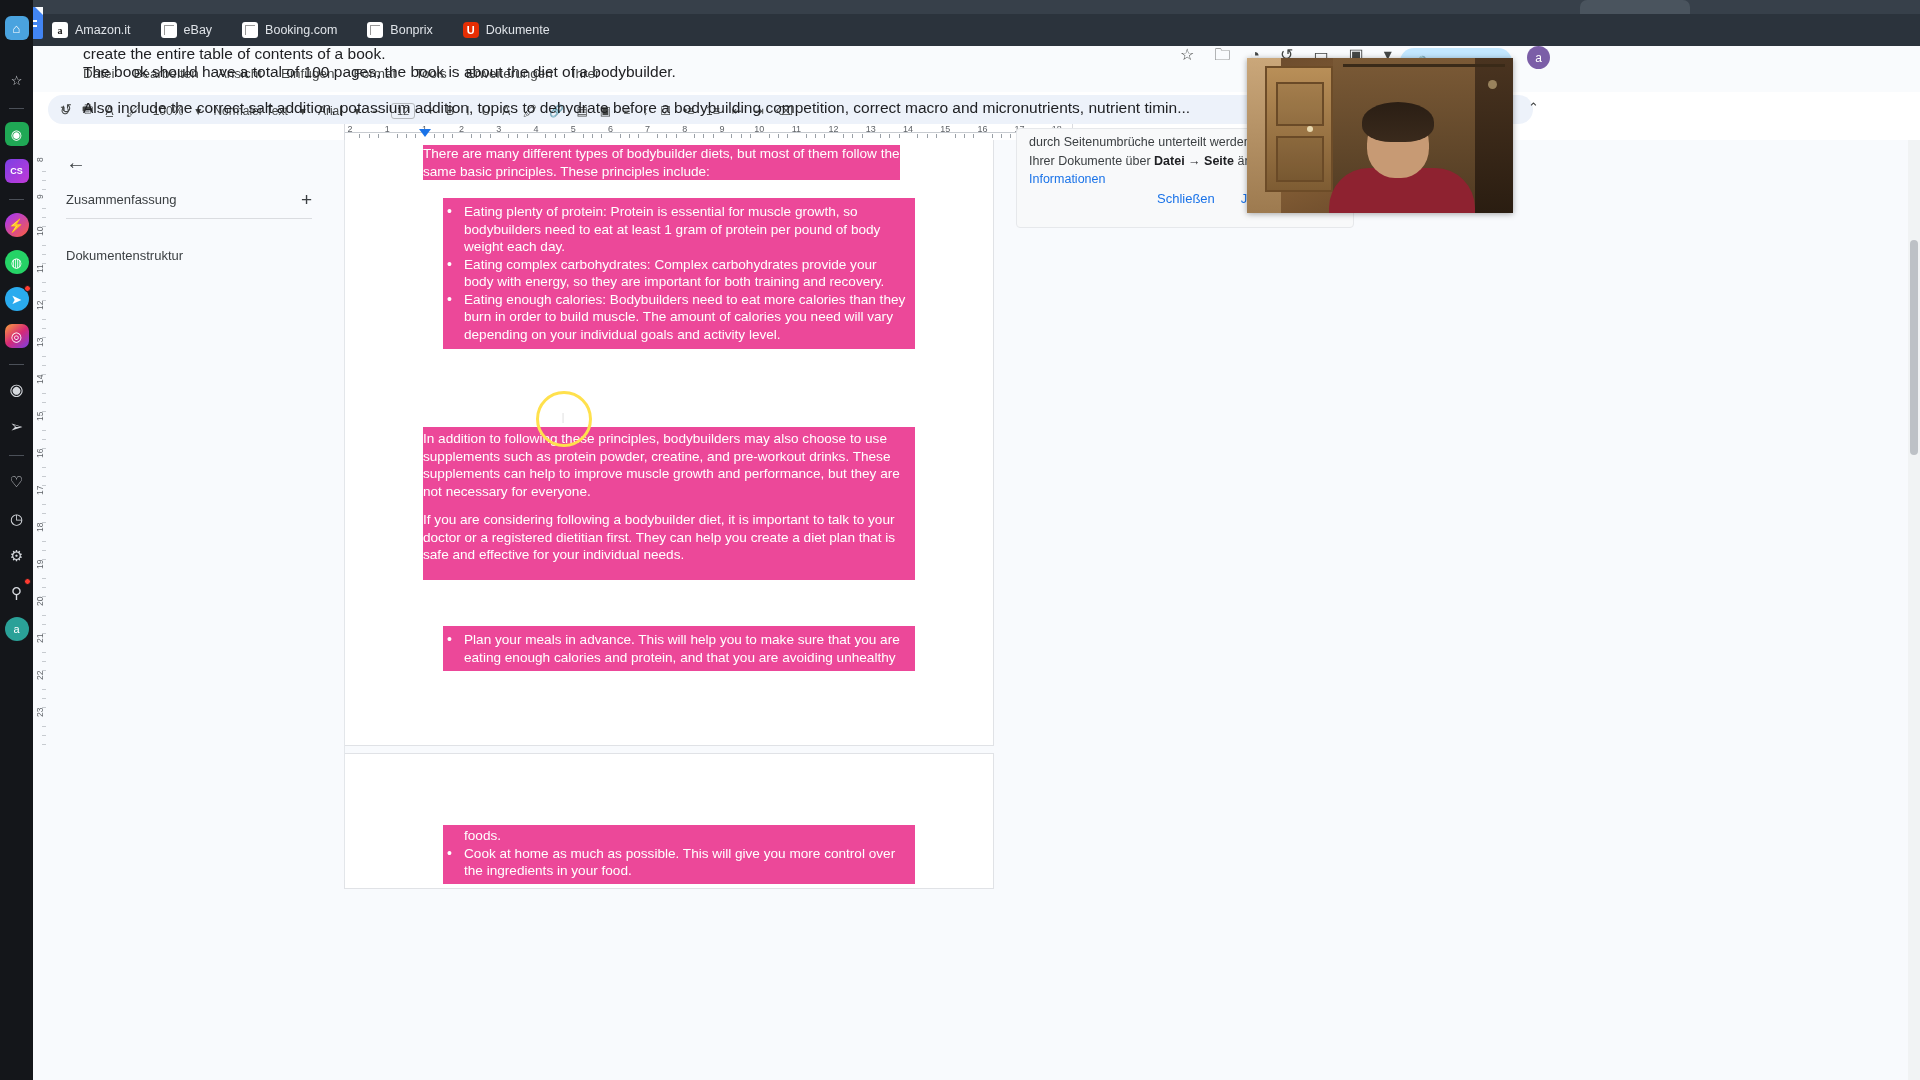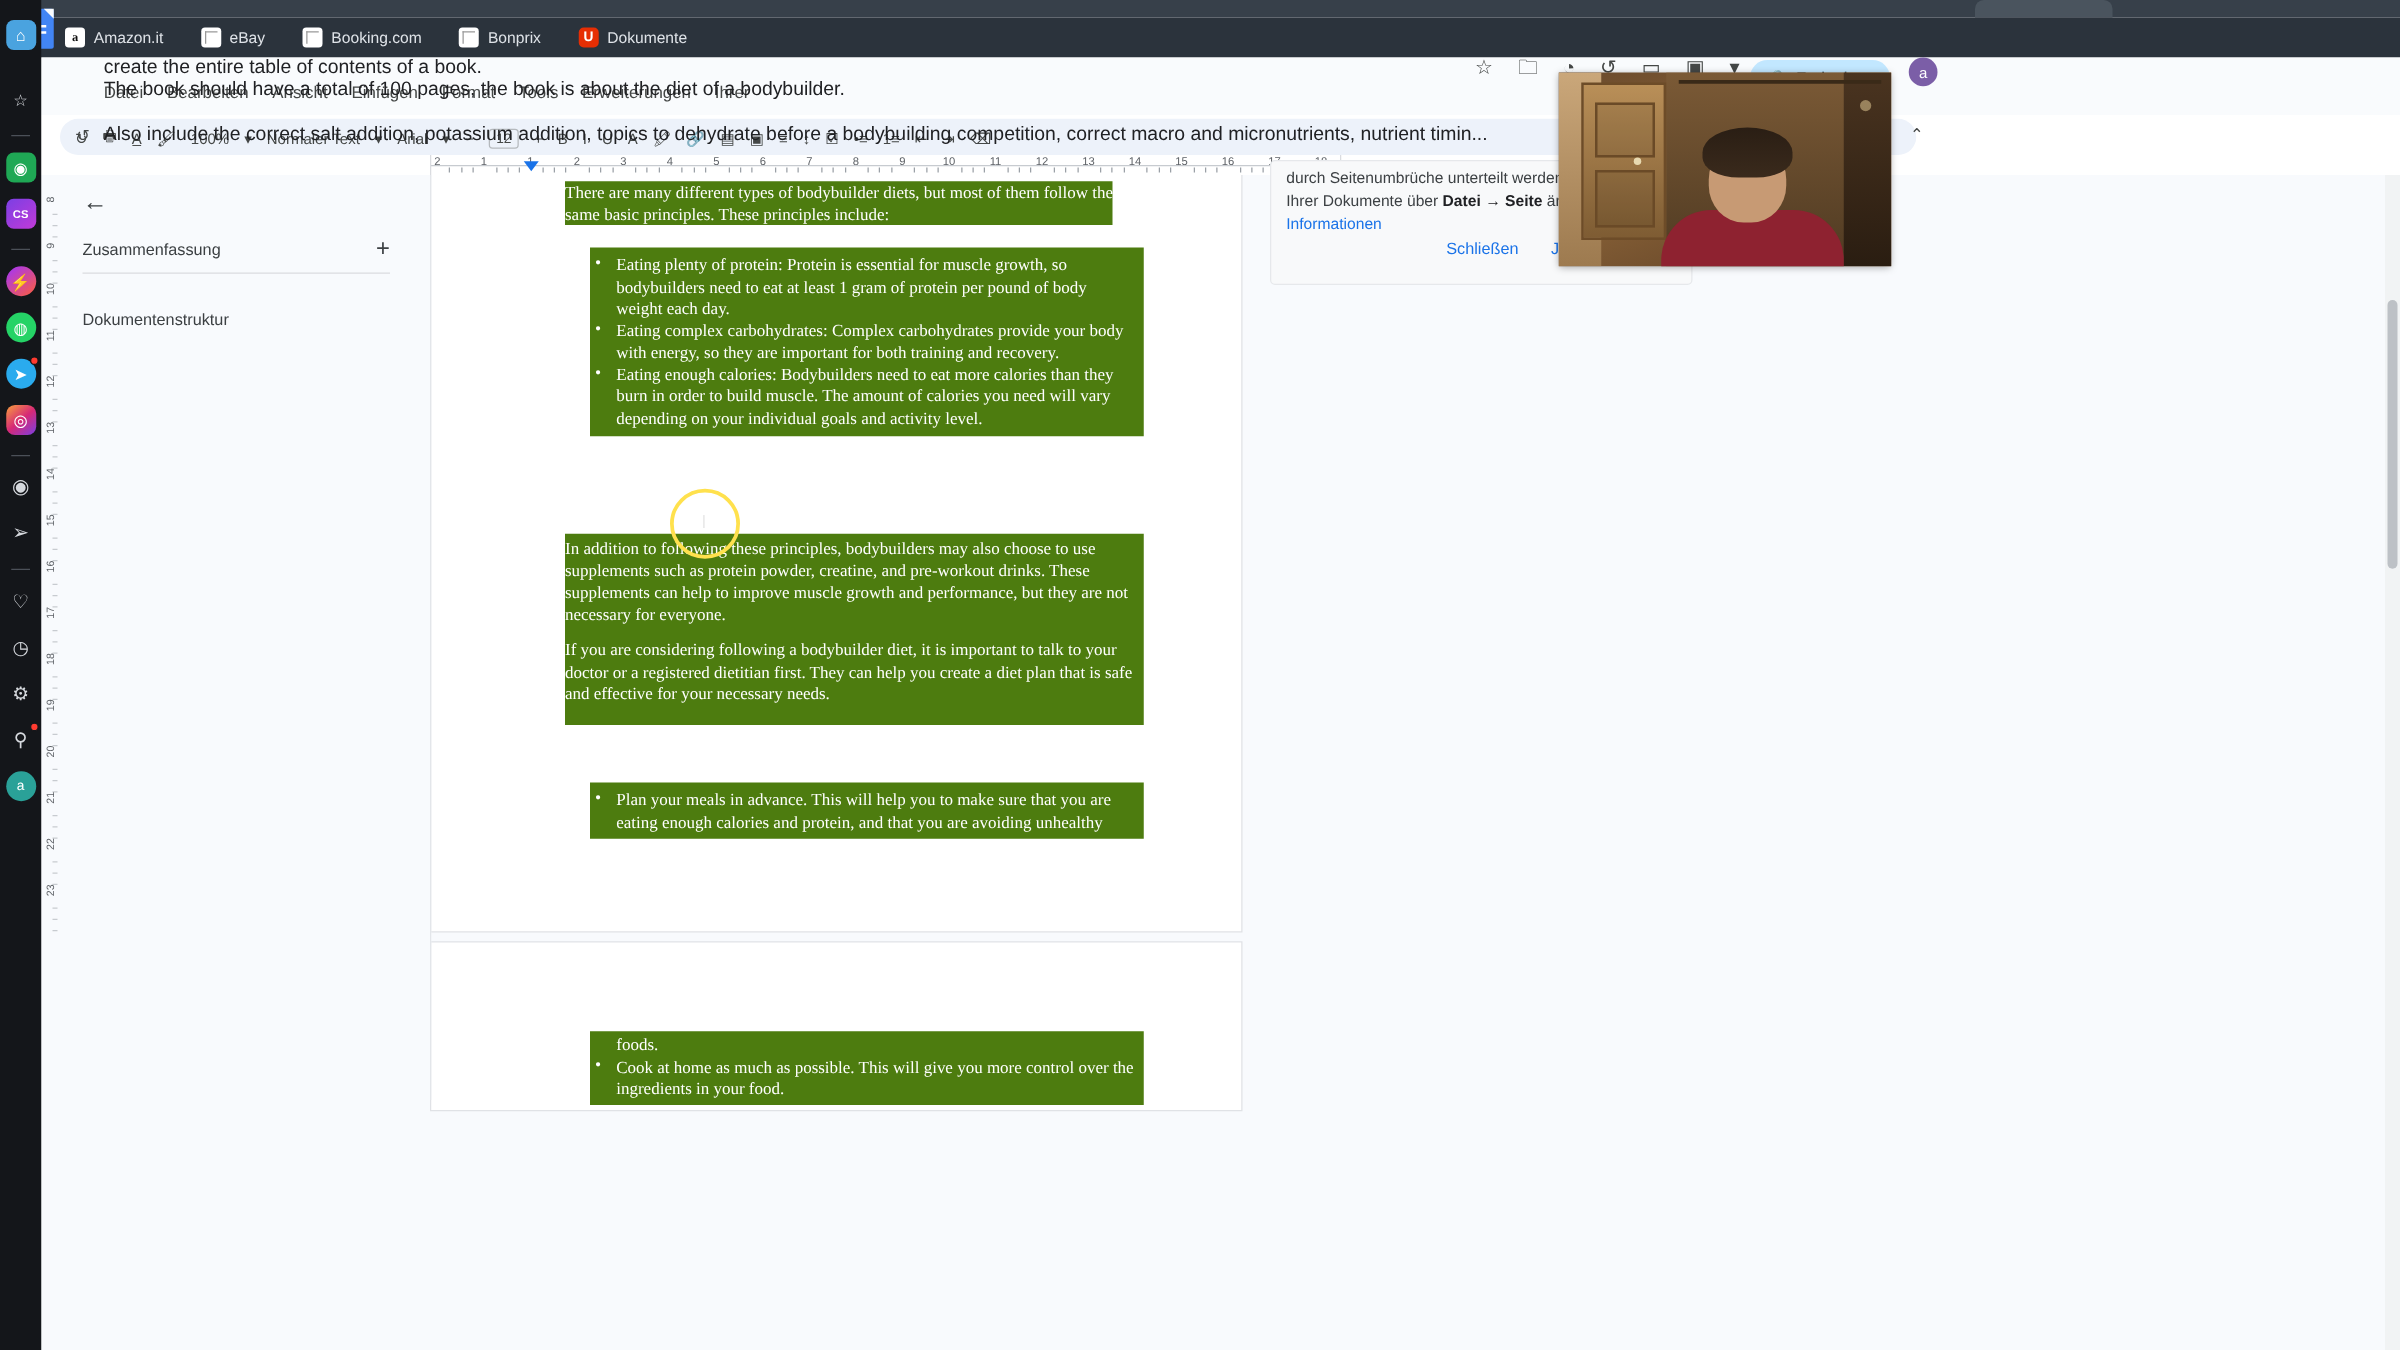--- a/index.html
+++ b/index.html
@@ -211,23 +211,23 @@
   .page {
     position: absolute; left: 345px; top: 140px; width: 648px; height: 605px;
     background: #ffffff; box-shadow: 0 0 0 1px #e0e2e6;
   }
   .page2 {
     position: absolute; left: 345px; top: 754px; width: 648px; height: 134px;
     background: #ffffff; box-shadow: 0 0 0 1px #e0e2e6;
   }
 
   .sel-block {
-    background: #4d7c0f; color: #ffffff; font-size: 13.6px; line-height: 1.29;
-    font-family: Liberation Serif, serif;
-    display: inline-block; padding: 0; vertical-align: top; margin-left: 29px;
+    background: #ec4899; color: #ffffff; font-size: 13.6px; line-height: 1.29;
+    font-family: Liberation Sans, sans-serif;
+    display: inline-block; padding: 0; vertical-align: top;
   }
   .para { margin: 0; }
   .blk-intro {
     position: absolute; left: 423px; top: 143px; width: 492px;
     padding: 2px 0 4px 0;
   }
   .blk-list {
     position: absolute; left: 443px; top: 194px; width: 472px;
     padding: 4px 0 5px 0;
   }
@@ -703,21 +703,21 @@
       <li>Eating complex carbohydrates: Complex carbohydrates provide your body with energy, so they are important for both training and recovery.</li>
       <li>Eating enough calories: Bodybuilders need to eat more calories than they burn in order to build muscle. The amount of calories you need will vary depending on your individual goals and activity level.</li>
     </ul>
   </div>
 </div>
 
 <div class="blk-mid">
   <div class="sel-block" style="display:block;padding:3px 6px 5px 0;">
     <p class="para">In addition to following these principles, bodybuilders may also choose to use supplements such as protein powder, creatine, and pre-workout drinks. These supplements can help to improve muscle growth and performance, but they are not necessary for everyone.</p>
     <span class="gap"></span>
-    <p class="para">If you are considering following a bodybuilder diet, it is important to talk to your doctor or a registered dietitian first. They can help you create a diet plan that is safe and effective for your necessary needs.</p>
+    <p class="para">If you are considering following a bodybuilder diet, it is important to talk to your doctor or a registered dietitian first. They can help you create a diet plan that is safe and effective for your individual needs.</p>
     <span class="gap"></span>
   </div>
 </div>
 
 <div class="blk-list2">
   <div class="sel-block" style="display:block;padding:5px 6px 5px 0;">
     <ul class="blist">
       <li>Plan your meals in advance. This will help you to make sure that you are eating enough calories and protein, and that you are avoiding unhealthy</li>
     </ul>
   </div>

